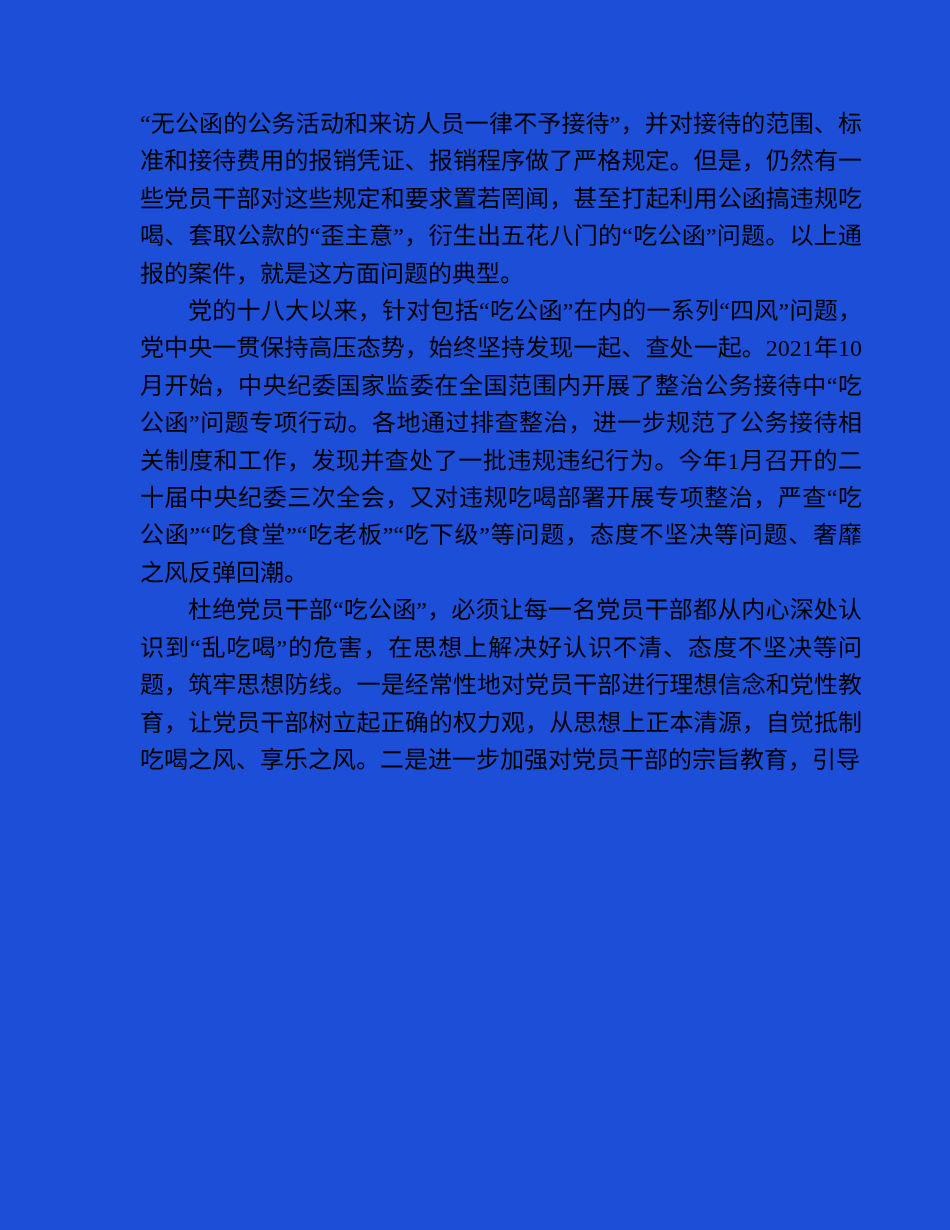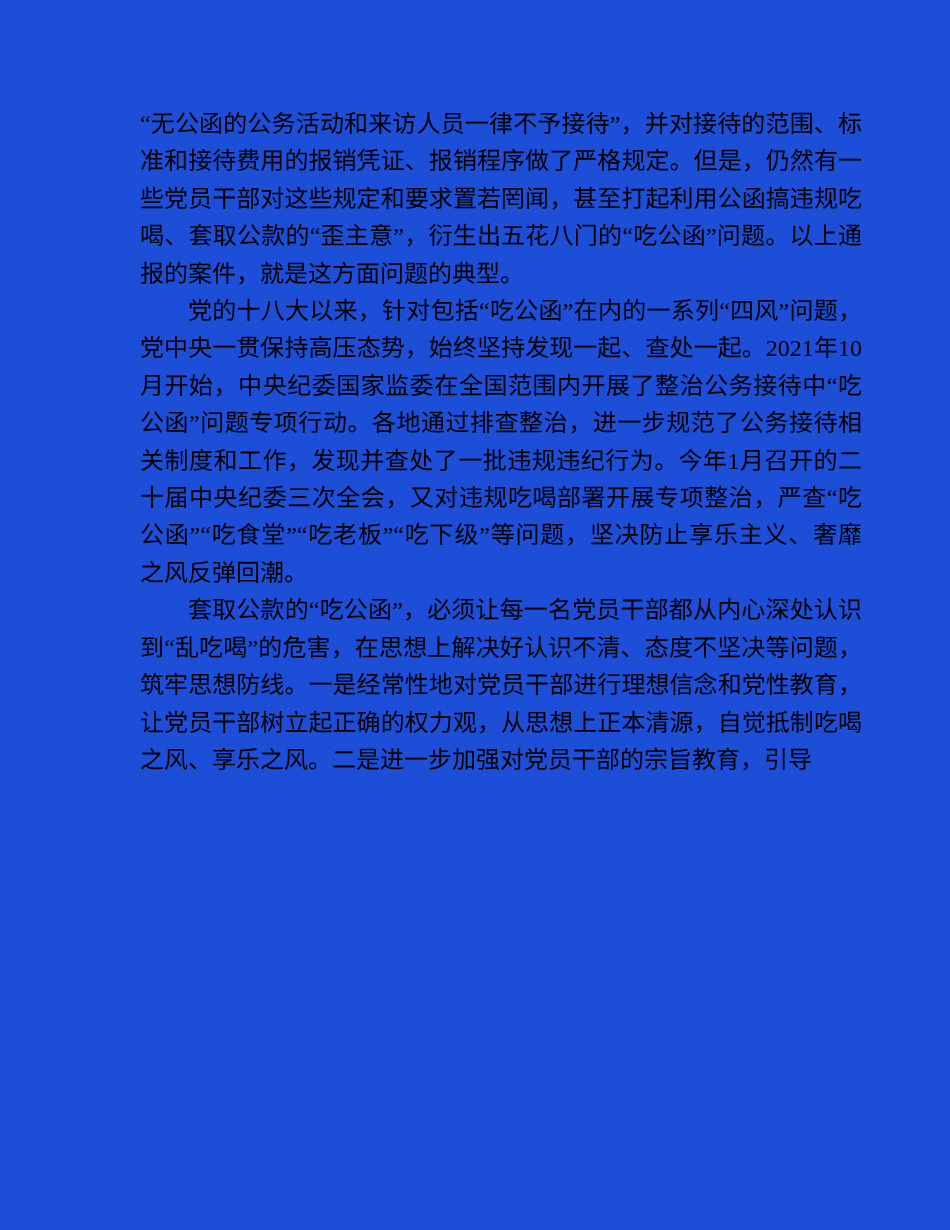--- a/index.html
+++ b/index.html
@@ -35,16 +35,16 @@
   .para.indent {
     text-indent: 2em;
   }
 </style>
 </head>
 <body>
 
 <div class="page" style="background: #1d4ed8;">
   <div class="text-block" id="text-block" style="color: rgb(0, 0, 0);">
       <p class="para">“无公函的公务活动和来访人员一律不予接待”，并对接待的范围、标准和接待费用的报销凭证、报销程序做了严格规定。但是，仍然有一些党员干部对这些规定和要求置若罔闻，甚至打起利用公函搞违规吃喝、套取公款的“歪主意”，衍生出五花八门的“吃公函”问题。以上通报的案件，就是这方面问题的典型。</p>
-      <p class="para indent">党的十八大以来，针对包括“吃公函”在内的一系列“四风”问题，党中央一贯保持高压态势，始终坚持发现一起、查处一起。2021年10月开始，中央纪委国家监委在全国范围内开展了整治公务接待中“吃公函”问题专项行动。各地通过排查整治，进一步规范了公务接待相关制度和工作，发现并查处了一批违规违纪行为。今年1月召开的二十届中央纪委三次全会，又对违规吃喝部署开展专项整治，严查“吃公函”“吃食堂”“吃老板”“吃下级”等问题，坚决防止享乐主义、奢靡之风反弹回潮。</p>
-      <p class="para indent">套取公款的“吃公函”，必须让每一名党员干部都从内心深处认识到“乱吃喝”的危害，在思想上解决好认识不清、态度不坚决等问题，筑牢思想防线。一是经常性地对党员干部进行理想信念和党性教育，让党员干部树立起正确的权力观，从思想上正本清源，自觉抵制吃喝之风、享乐之风。二是进一步加强对党员干部的宗旨教育，引导</p>
+      <p class="para indent">党的十八大以来，针对包括“吃公函”在内的一系列“四风”问题，党中央一贯保持高压态势，始终坚持发现一起、查处一起。2021年10月开始，中央纪委国家监委在全国范围内开展了整治公务接待中“吃公函”问题专项行动。各地通过排查整治，进一步规范了公务接待相关制度和工作，发现并查处了一批违规违纪行为。今年1月召开的二十届中央纪委三次全会，又对违规吃喝部署开展专项整治，严查“吃公函”“吃食堂”“吃老板”“吃下级”等问题，态度不坚决等问题、奢靡之风反弹回潮。</p>
+      <p class="para indent">杜绝党员干部“吃公函”，必须让每一名党员干部都从内心深处认识到“乱吃喝”的危害，在思想上解决好认识不清、态度不坚决等问题，筑牢思想防线。一是经常性地对党员干部进行理想信念和党性教育，让党员干部树立起正确的权力观，从思想上正本清源，自觉抵制吃喝之风、享乐之风。二是进一步加强对党员干部的宗旨教育，引导</p>
     </div>
 </div>
 
 </body></html>

